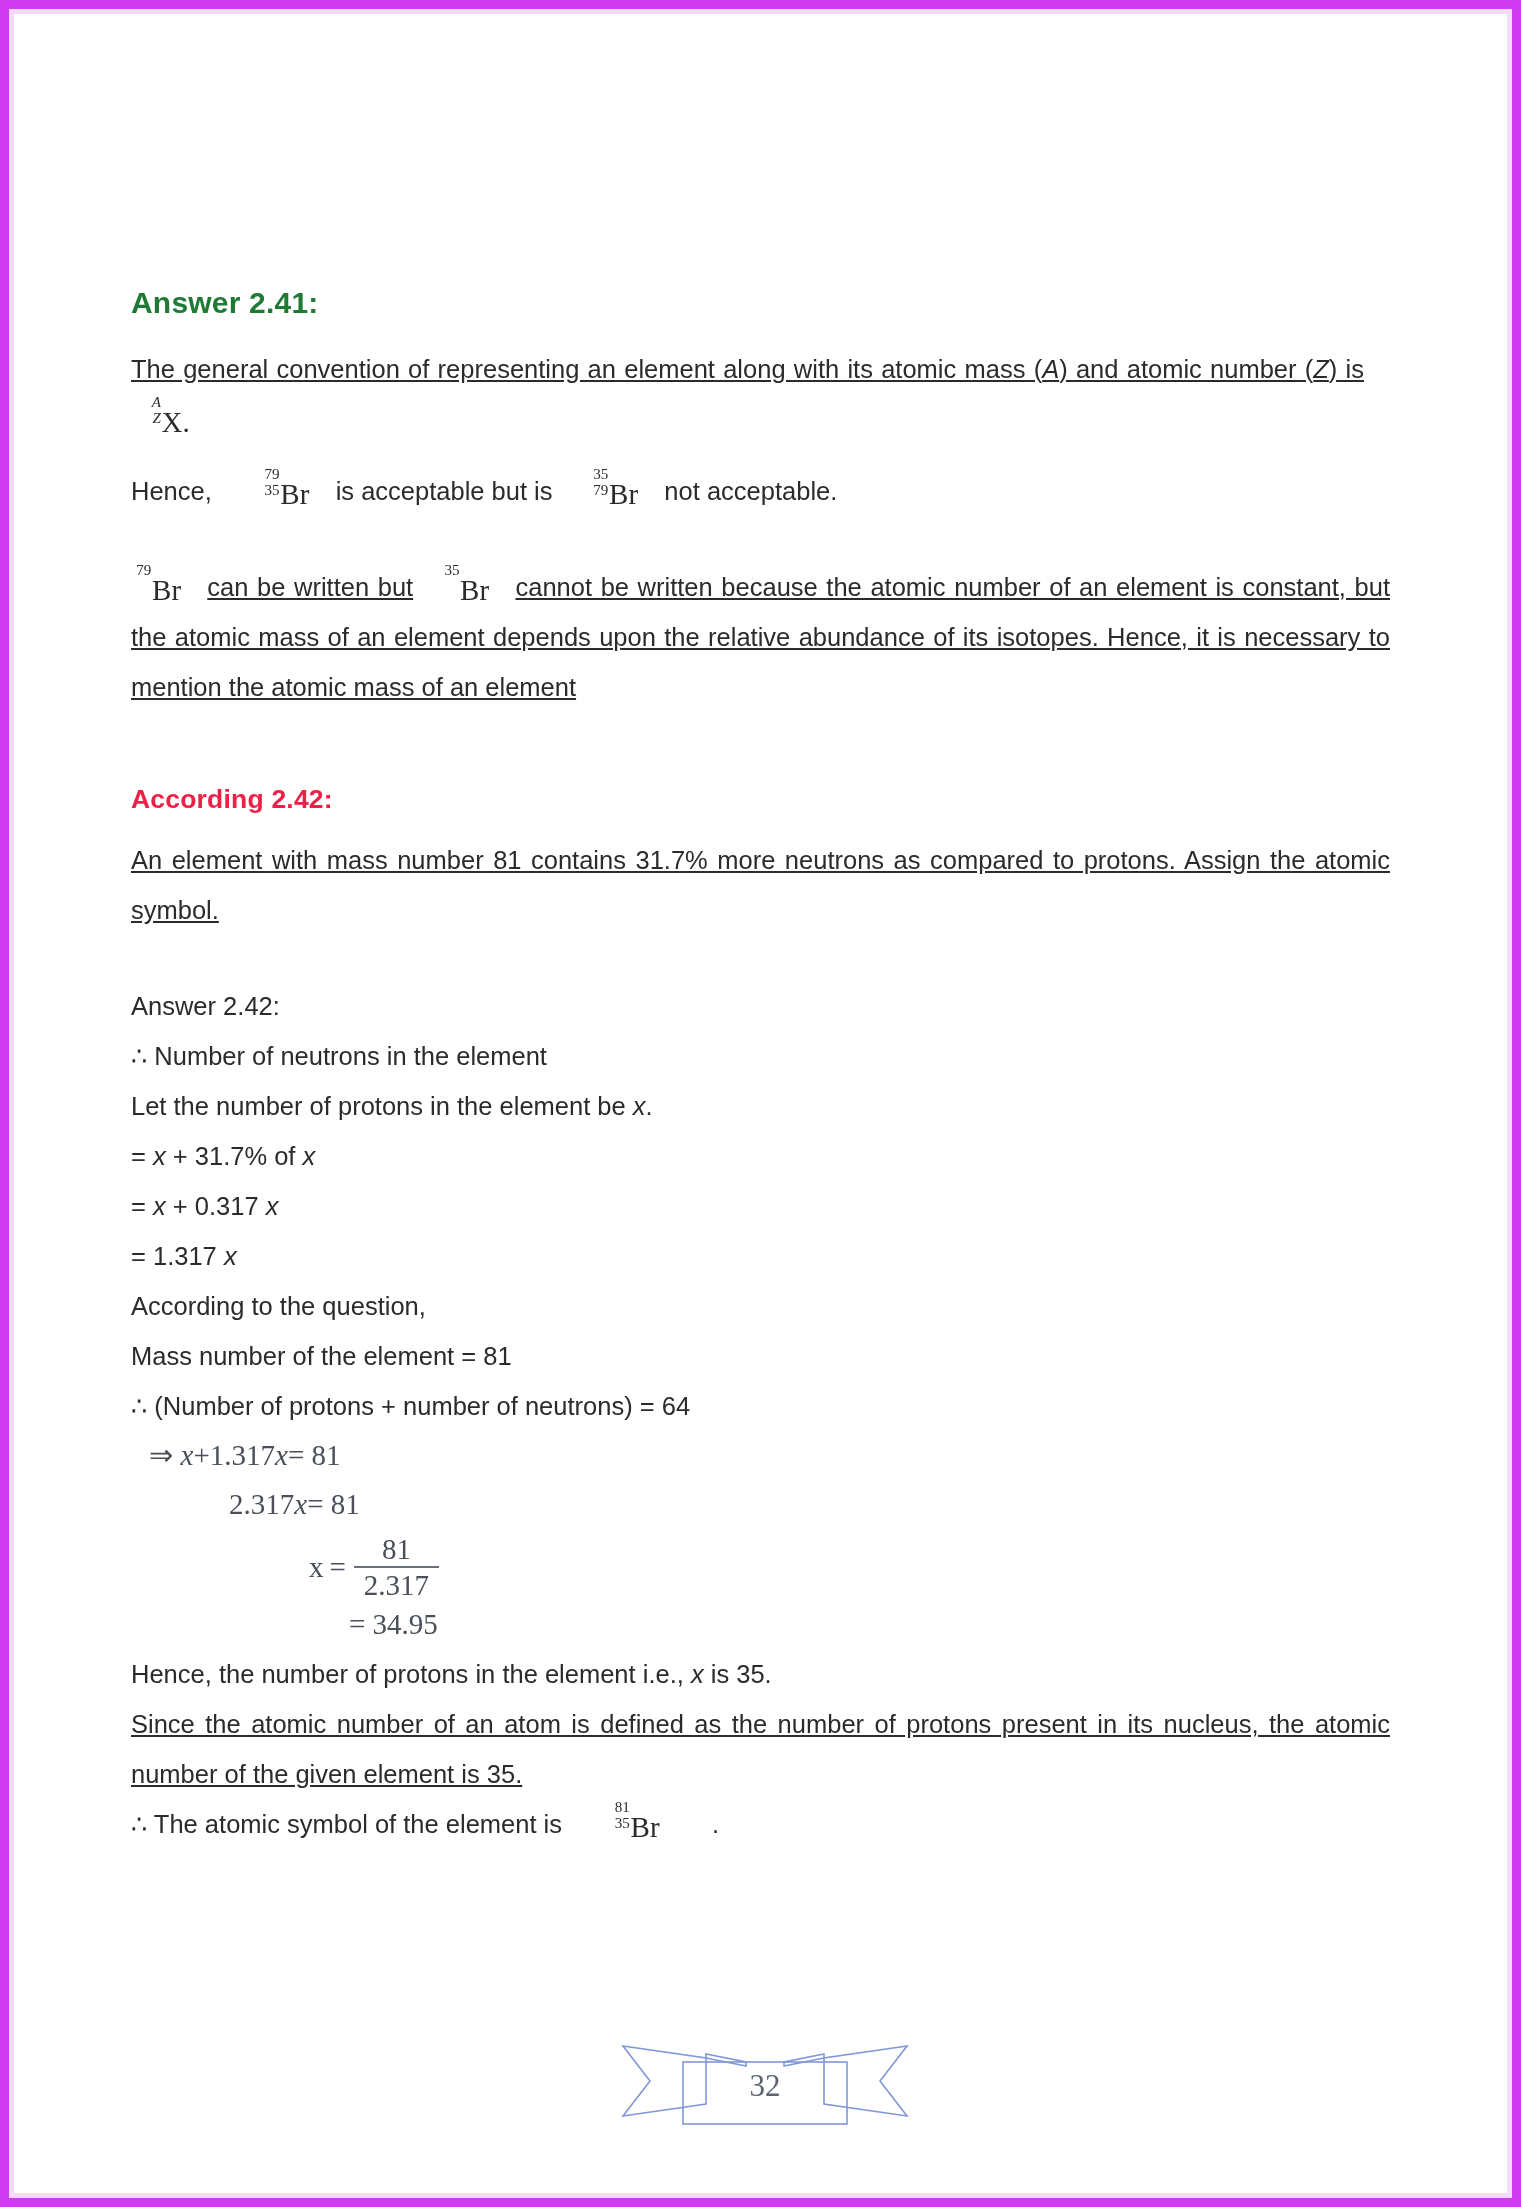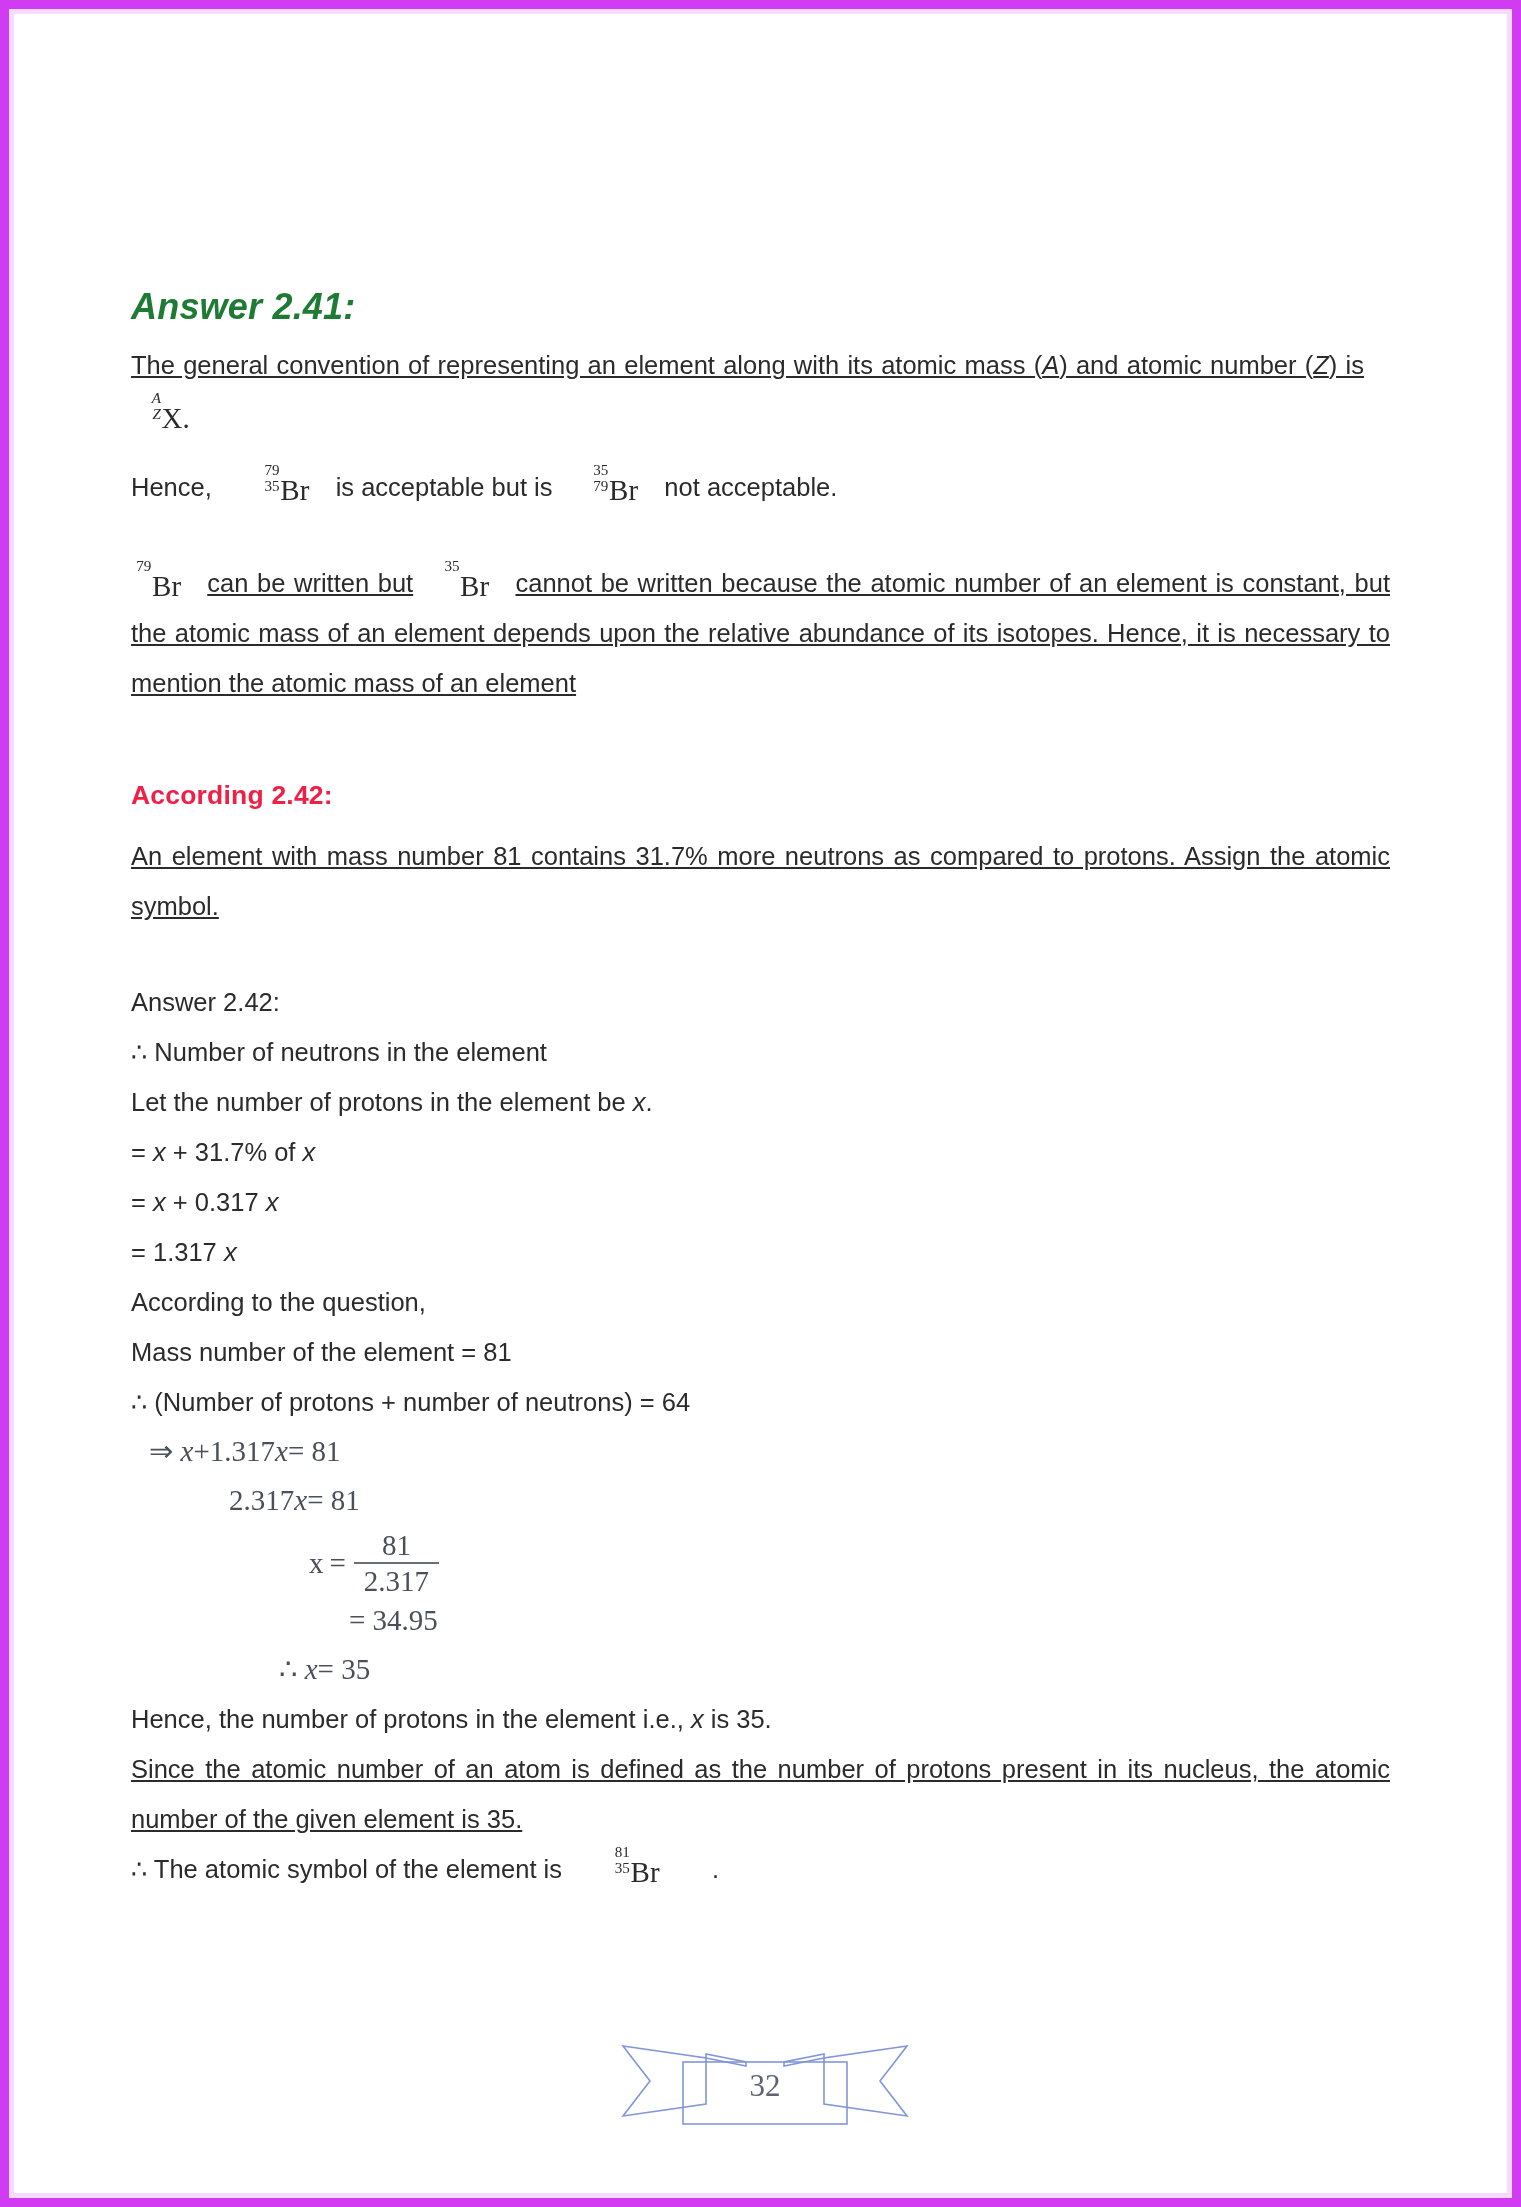--- a/index.html
+++ b/index.html
@@ -46,26 +46,25 @@
 
   
   #content {
     position: absolute;
     left: 131px;
     top: 286px;
     width: 1259px;
   }
 
   .h-answer {
-    font-size: 36px;
+    font-size: 30px;
     font-weight: bold;
     color: #1f7a34;
     letter-spacing: .2px;
-    margin: 0 0 12px 0;
-    font-style: italic;
+    margin: 0 0 24px 0;
   }
   .h-question {
     font-size: 26.5px;
     font-weight: bold;
     color: #ef2045;
     letter-spacing: .2px;
     margin: 0 0 20px 0;
   }
 
   p.body {
@@ -245,21 +244,20 @@
         <span style="margin-left:6px;">=</span>
         <span class="frac">
           <span class="num">81</span>
           <span class="bar"></span>
           <span class="den">2.317</span>
         </span>
       </div>
 
       <div class="math-row" style="padding-left:218px;">= 34.95</div>
 
-      <div class="math-row" style="padding-left:148px;"><span>∴</span>&nbsp;<span class="mi">x</span><span>= 35</span></div>
 
     </div>
 
     <div class="ln"><span>Hence, the number of protons in the element i.e., </span><em>x</em><span> is 35.</span></div>
 
     <p class="body">Since the atomic number of an atom is defined as the number of protons present in its nucleus, the atomic number of the given element is 35.</p>
 
     <div class="ln"><span>∴ The atomic symbol of the element is</span><span class="sp-l"></span><span class="sp-s"></span><span class="iso"><span class="pre"><span class="sup">81</span><span class="sub">35</span></span><span class="sym">Br</span></span><span class="sp-l"></span><span class="sp-l"></span><span>.</span></div>
 
   </div>

